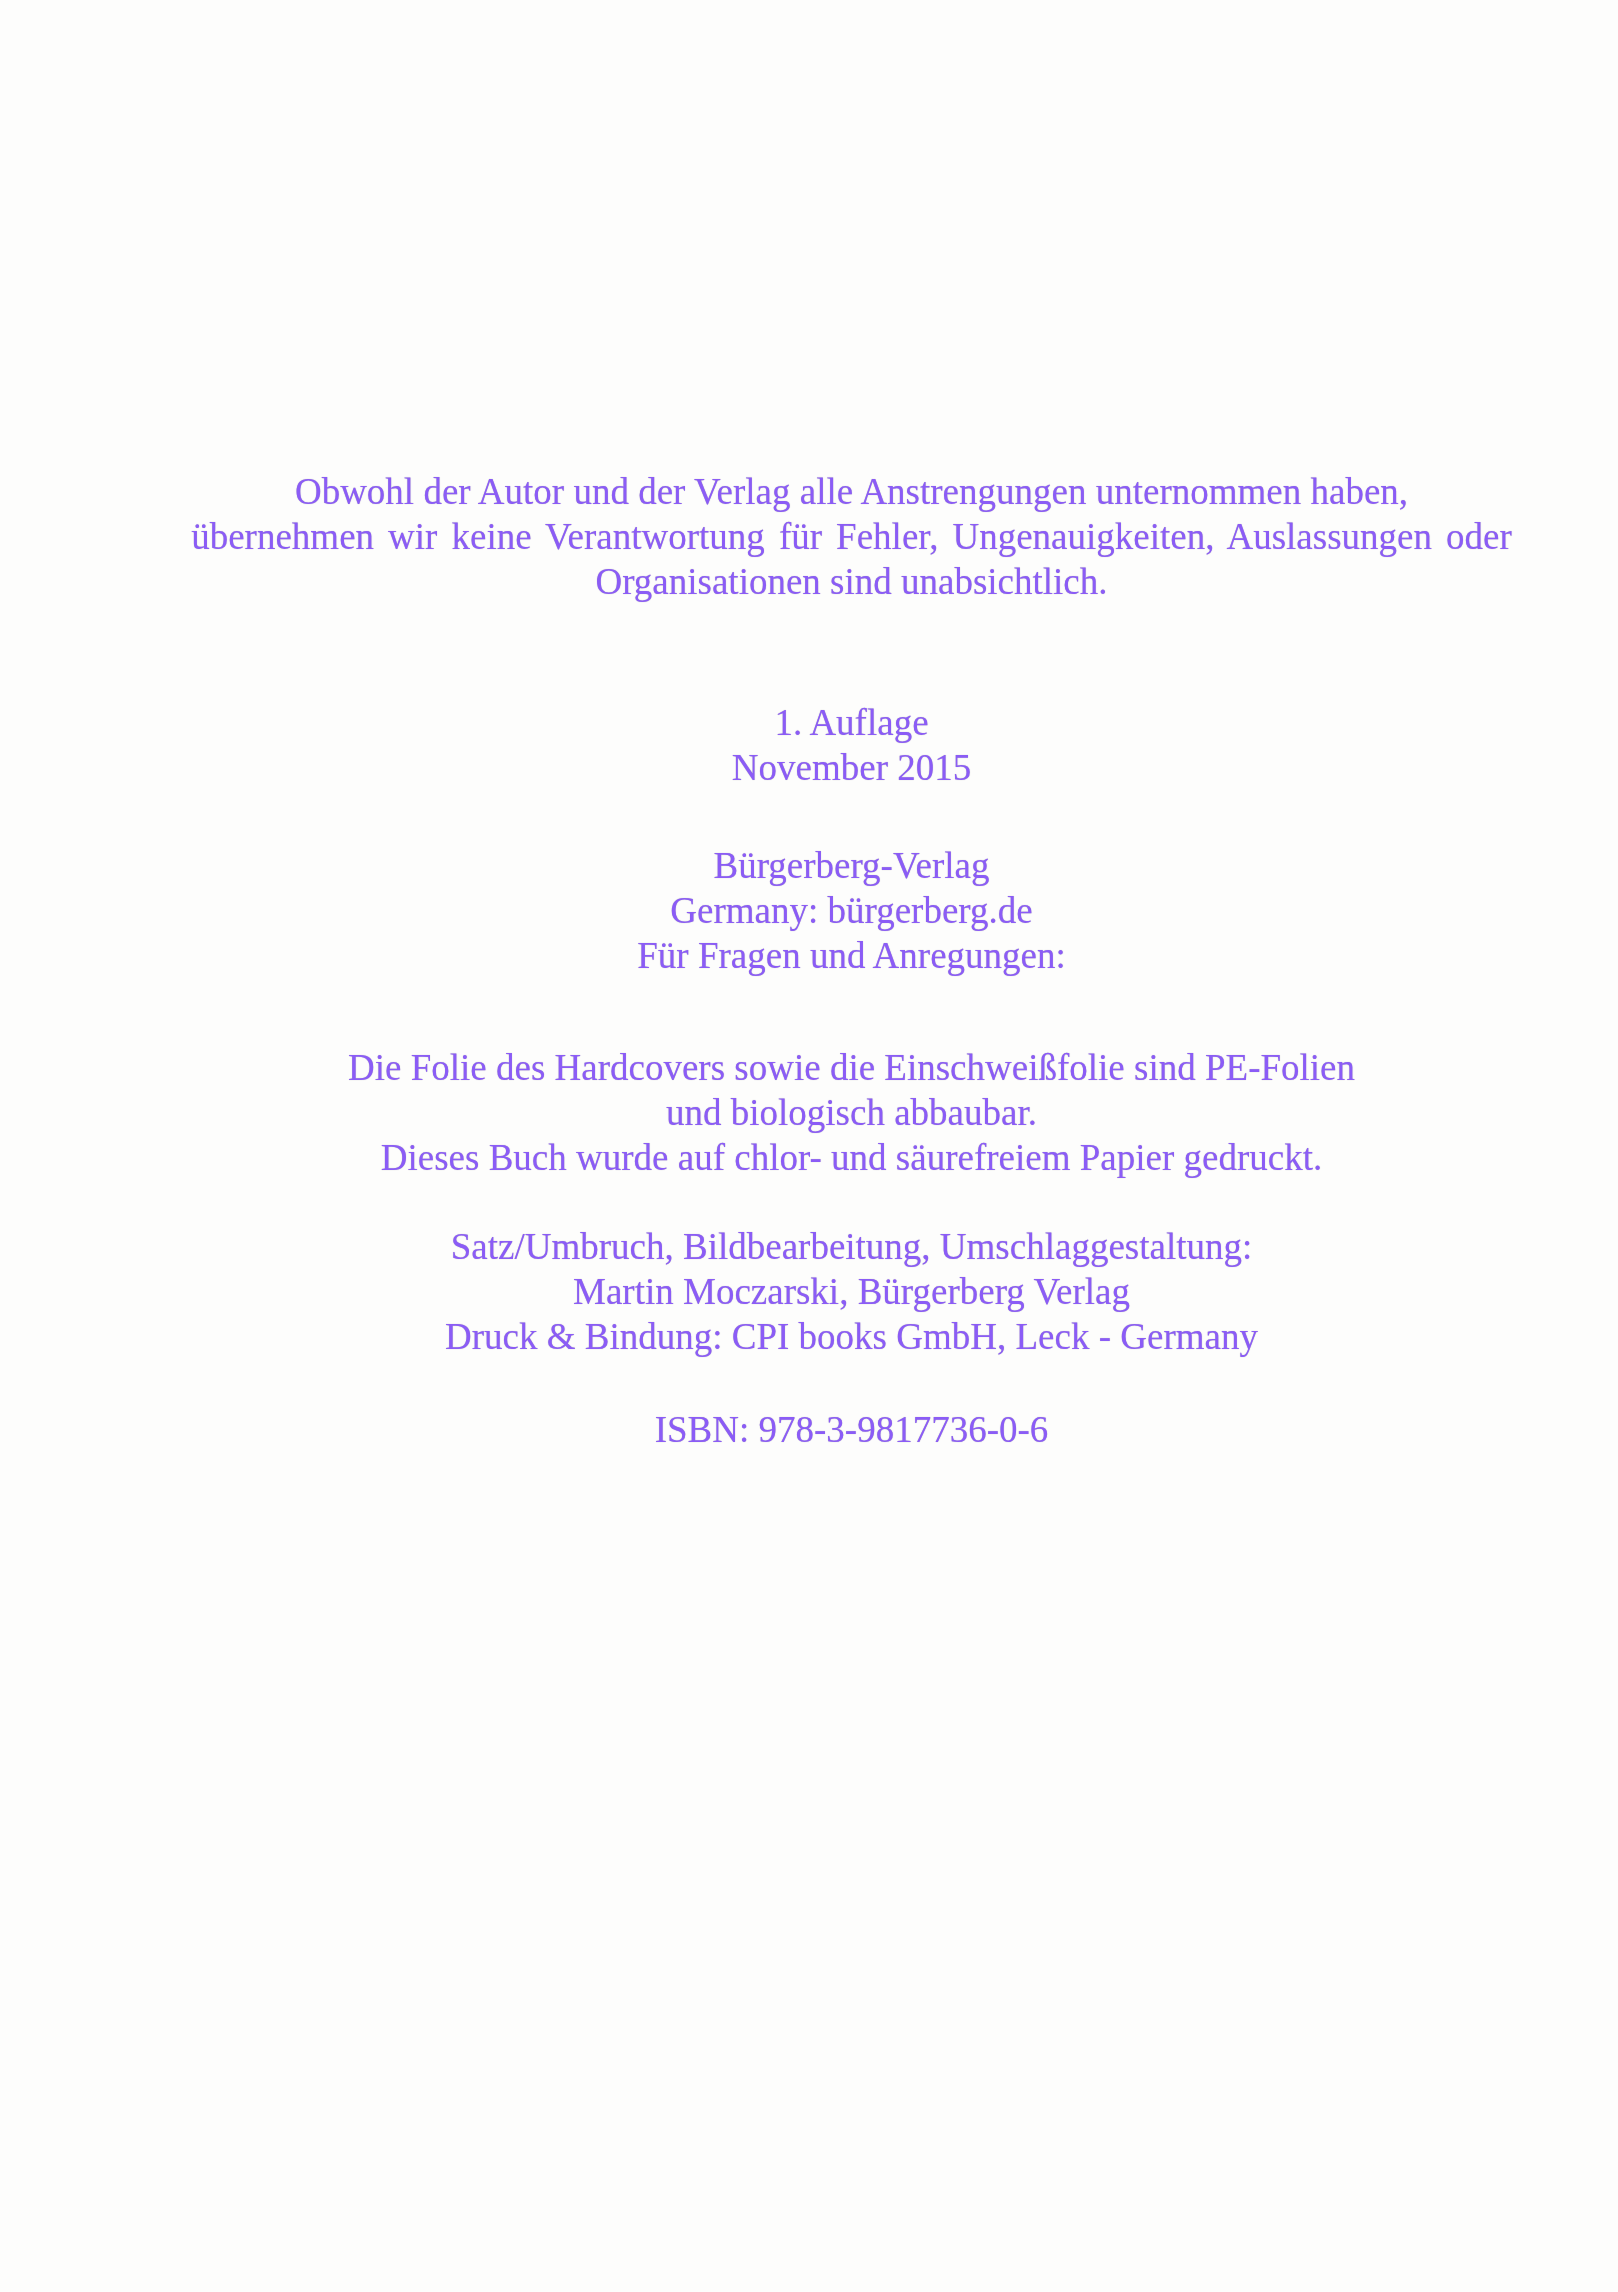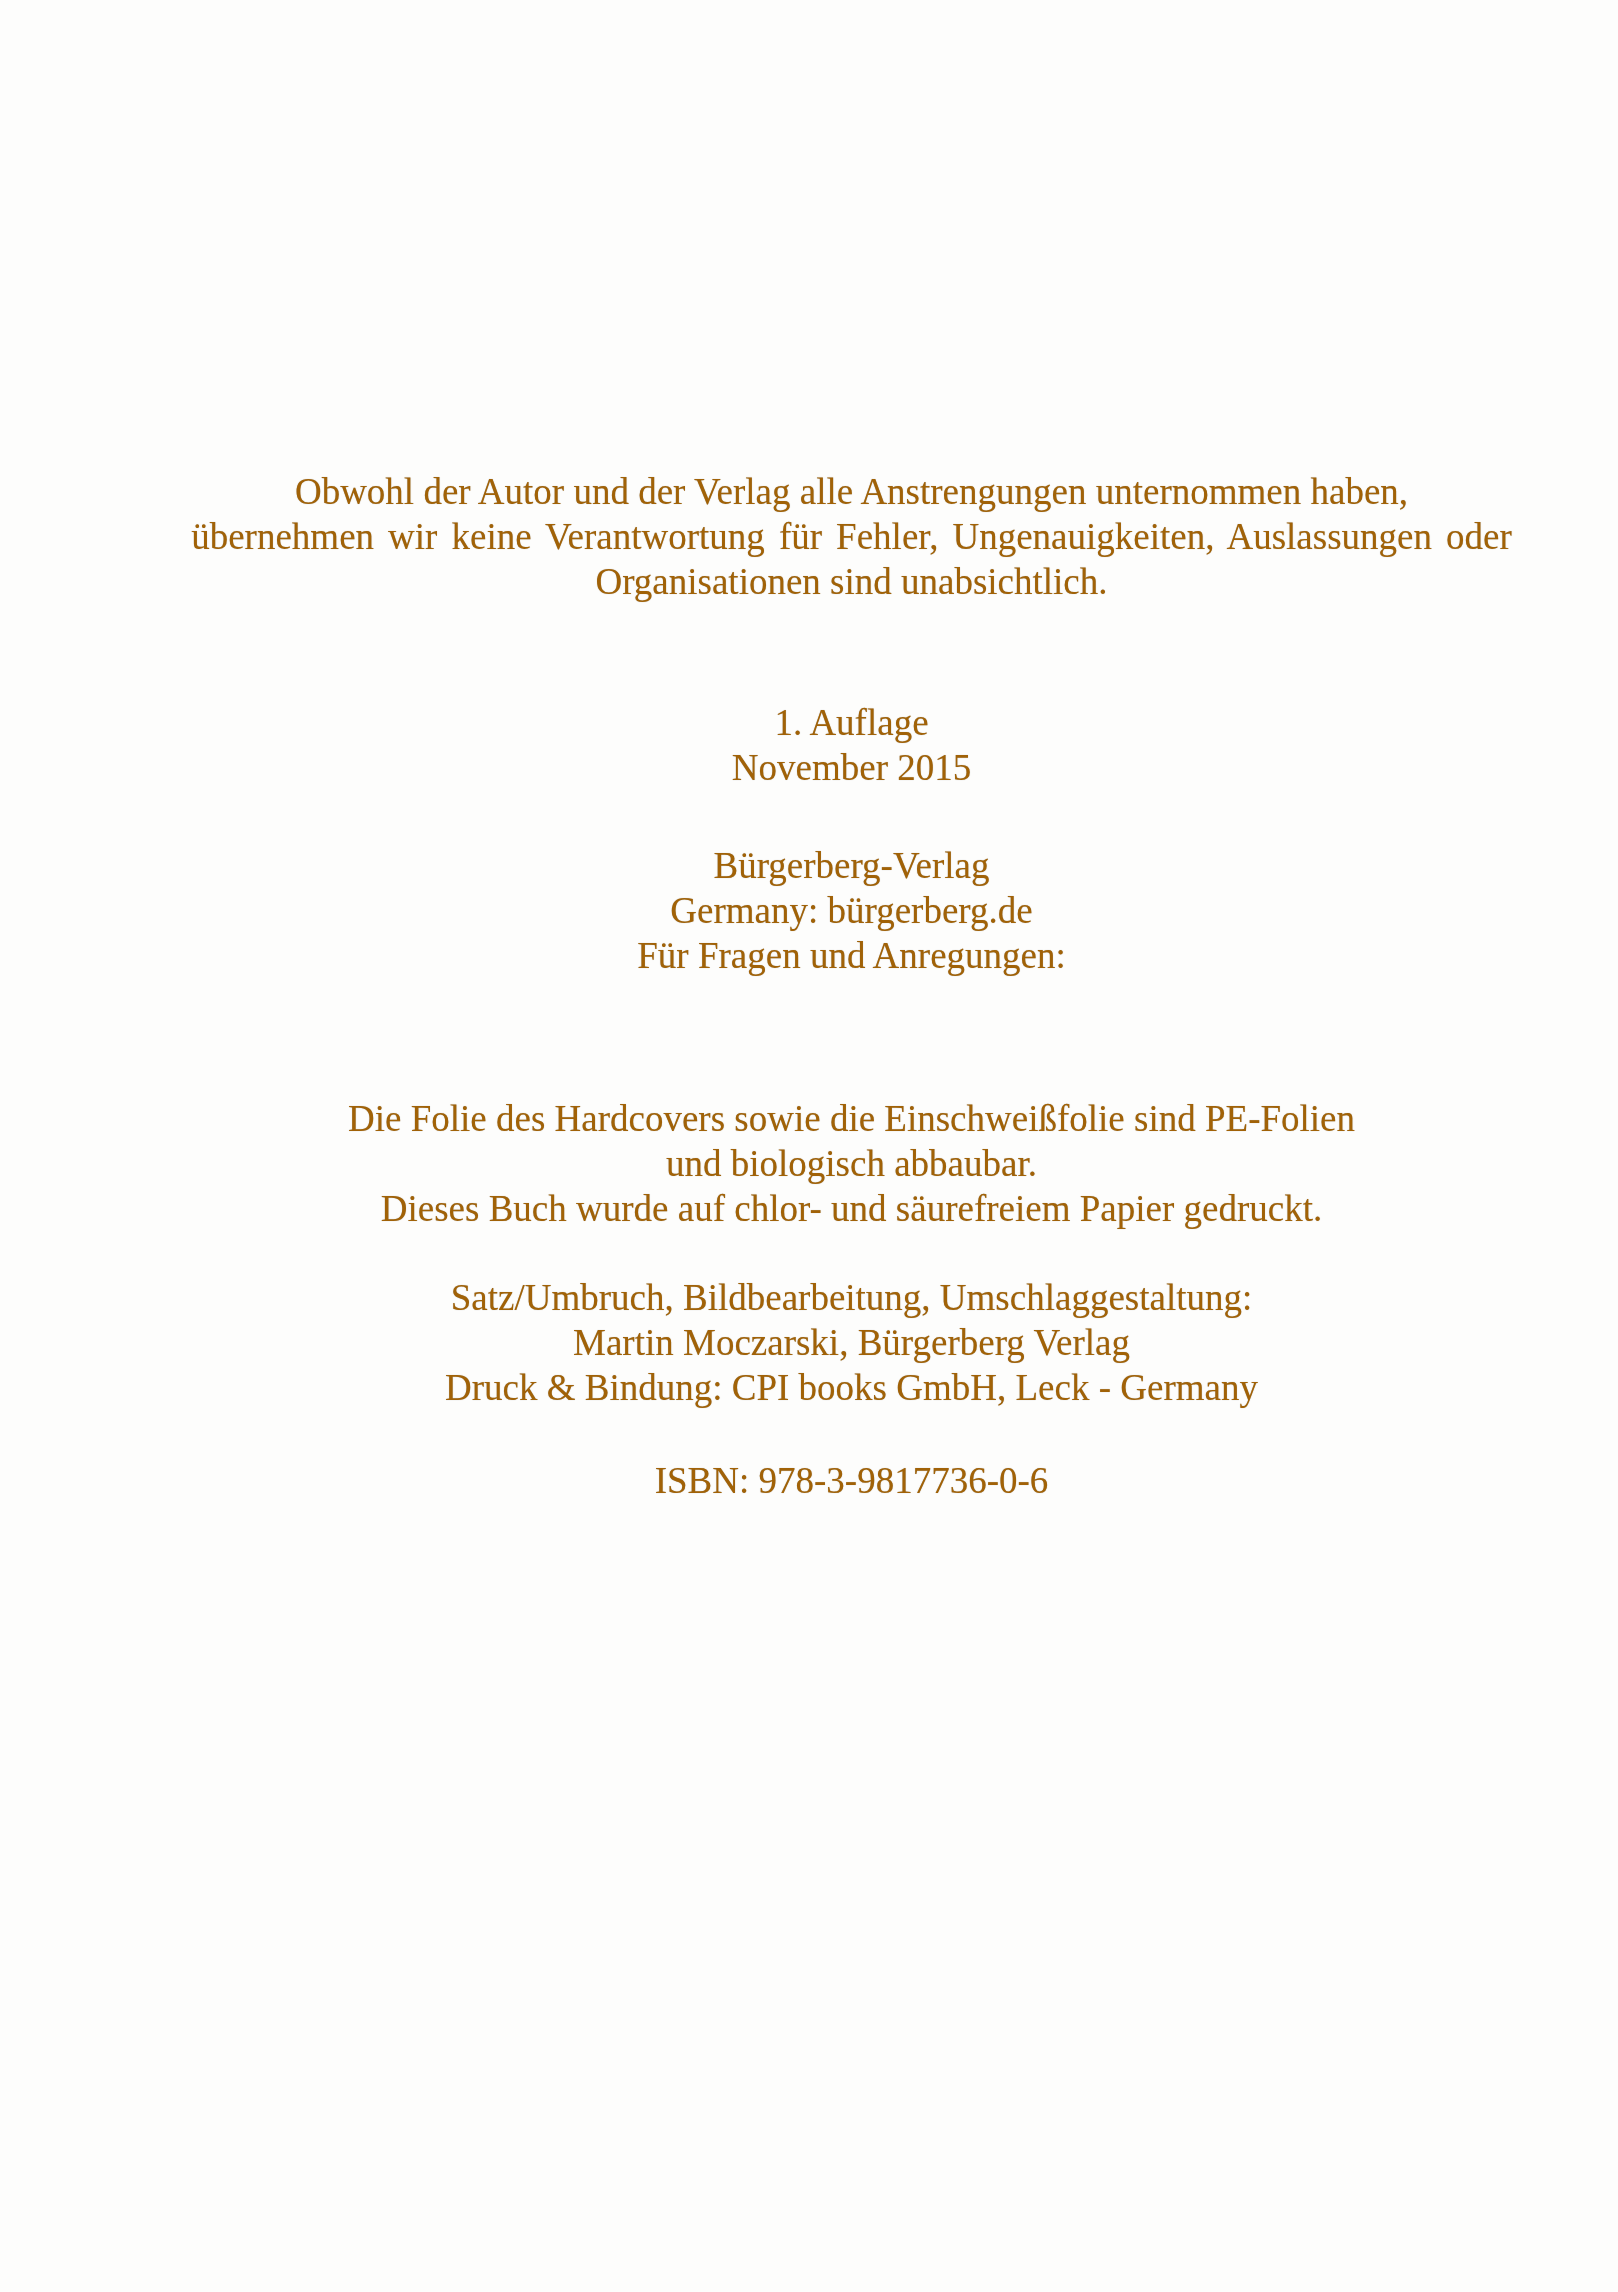--- a/index.html
+++ b/index.html
@@ -10,39 +10,39 @@
   }
   .page {
     position: relative;
     width: 1618px;
     height: 2292px;
     background: #fdfdfc;
     overflow: hidden;
     font-family: "Liberation Serif", "DejaVu Serif", serif;
     font-size: 37px;
     line-height: 45px;
-    color: #a16207;
+    color: #8b5cf6;
     text-shadow: 0 0 1px rgba(20,20,20,0.30); 
   }
   
   .content {
     position: absolute;
     left: 85px;
     top: 469px;
     width: 1533px;
     text-align: center;
   }
   .block { margin: 0; padding: 0; }
   .line { white-space: nowrap; }
   
   .line.spread { word-spacing: 4.8px; text-align: center; }
 
   .edition    { margin-top: 96px; }
   .publisher  { margin-top: 53px;  }
-  .paper      { margin-top: 118px; }
+  .paper      { margin-top: 67px; }
   .production { margin-top: 44px;  }
   .isbn       { margin-top: 48px;  }
 </style>
 </head>
 <body>
 
 <div class="page">
   <div class="content">
 
     <section class="block disclaimer">

